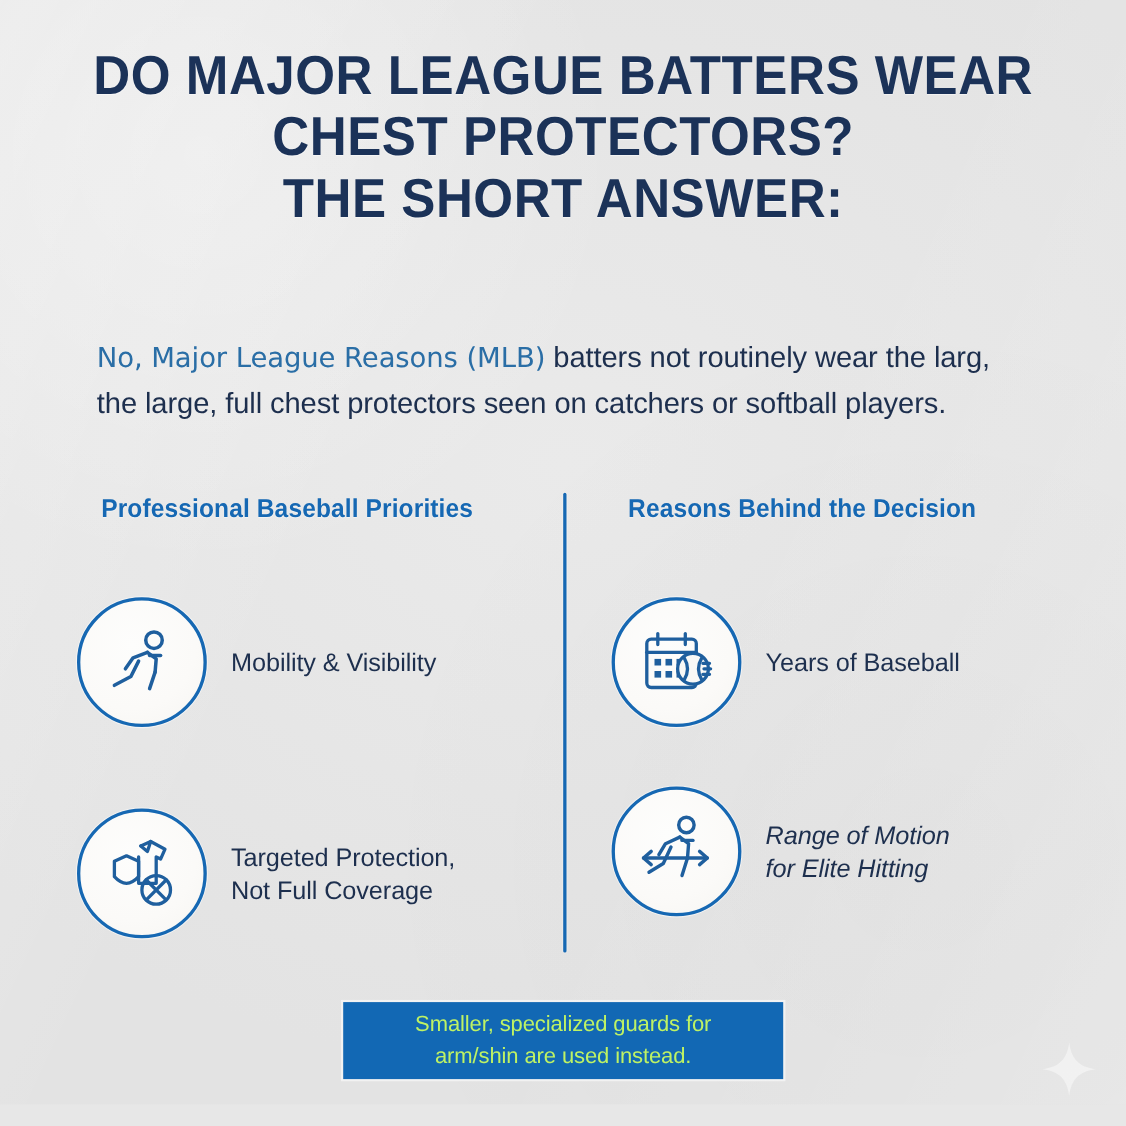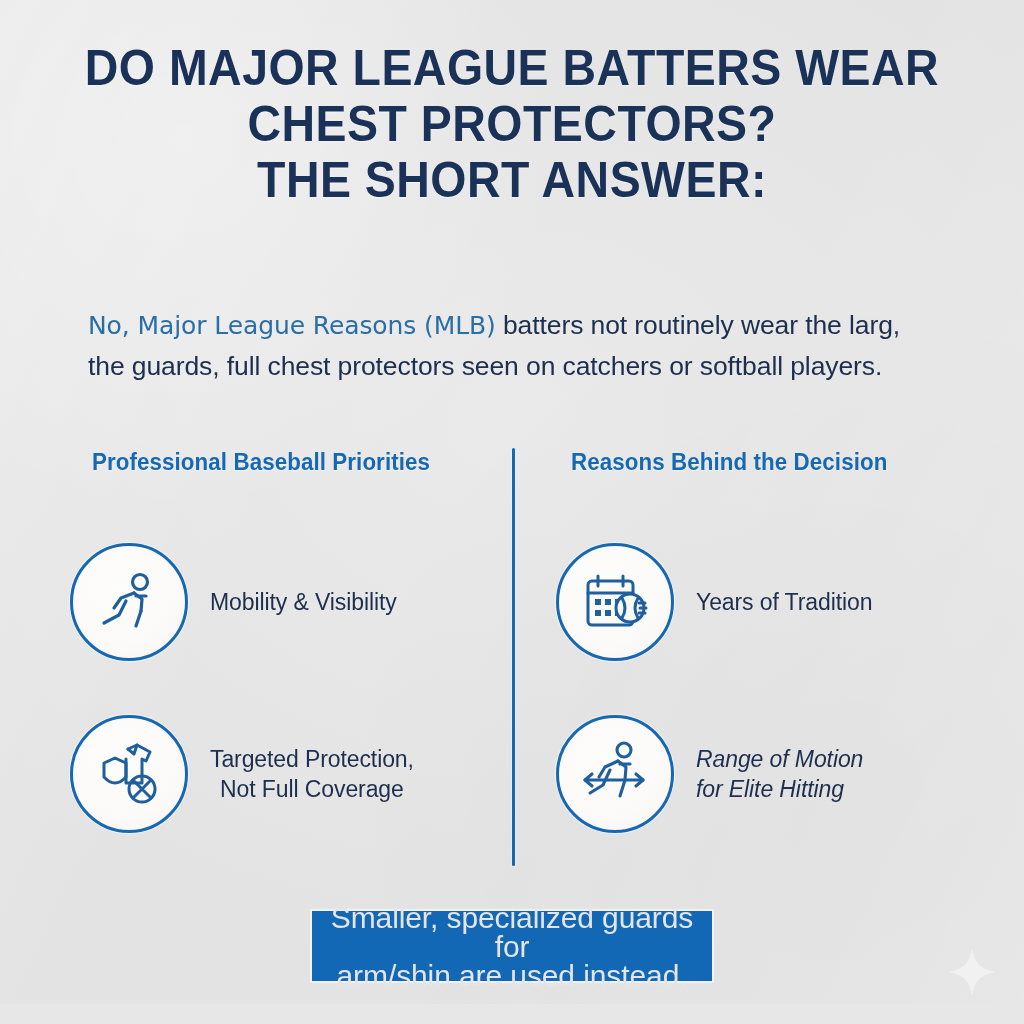--- a/index.html
+++ b/index.html
@@ -102,21 +102,21 @@
   }
 
   
   .item {
     position: absolute;
     display: flex;
     align-items: center;
     gap: 22px;
   }
   .item.l1 { left: 70px;  top: 543px; text-align: right; }
-  .item.l2 { left: 70px;  top: 715px; text-align: center; }
+  .item.l2 { left: 70px;  top: 735px; }
   .item.r1 { left: 556px; top: 543px; }
   .item.r2 { left: 556px; top: 715px; font-style: italic; }
 
   .icon-circle {
     flex: 0 0 auto;
     width: 112px;
     height: 112px;
     border-radius: 50%;
     border: 3px solid #1668b3;
     background: radial-gradient(circle at 42% 36%, #fdfdfc 0%, #fbfaf8 60%, #f6f5f2 100%);
@@ -142,22 +142,22 @@
     top: 911px;
     width: 400px;
     height: 70px;
     background: #1268b4;
     display: flex;
     align-items: center;
     justify-content: center;
     box-shadow: 0 0 0 2px rgba(255,255,255,0.55);
   }
   .banner-text {
-    color: #e5e5e5;
-    font-size: 30px;
+    color: #bef264;
+    font-size: 20px;
     line-height: 29px;
     text-align: center;
     white-space: pre-line;
     letter-spacing: -0.1px;
   }
 
   
   .sparkle {
     position: absolute;
     left: 944px;
@@ -173,21 +173,21 @@
 <div id="page">
 
   <div id="grain"></div>
 
   <div class="title-block">
     <span class="title-line">DO MAJOR LEAGUE BATTERS WEAR</span>
     <span class="title-line">CHEST PROTECTORS?</span>
     <span class="title-line">THE SHORT ANSWER:</span>
   </div>
 
-  <p class="intro"><span class="lead">No, Major League Reasons (MLB)</span> <span>batters not routinely wear the larg, the guards, full chest protectors seen on catchers or softball players.</span></p>
+  <p class="intro"><span class="lead">No, Major League Reasons (MLB)</span> <span>batters not routinely wear the larg, the large, full chest protectors seen on catchers or softball players.</span></p>
 
   <div class="col-head left">Professional Baseball Priorities</div>
   <div class="col-head right">Reasons Behind the Decision</div>
 
   <div class="divider"></div>
 
   <div class="item l1">
     <div class="icon-circle">
       <svg width="74" height="74" viewBox="0 0 74 74" fill="none" stroke="#1f5f9e" stroke-width="3.2" stroke-linecap="round" stroke-linejoin="round">
         <circle cx="48" cy="17" r="7.5"></circle>
@@ -228,21 +228,21 @@
           <rect x="17" y="45" width="6" height="6"></rect>
           <rect x="27" y="45" width="6" height="6"></rect>
           <rect x="37" y="45" width="6" height="6"></rect>
           <rect x="47" y="34" width="6" height="6"></rect>
         </g>
         <circle cx="52" cy="43" r="14" fill="#f8f8f6"></circle>
         <path d="M44 33 Q50 43 44 53 M60 33 Q54 43 60 53"></path>
         <path d="M61 38 L67 38 M61 48 L67 48 M62 43 L68 43"></path>
       </svg>
     </div>
-    <div class="item-label">Years of Tradition</div>
+    <div class="item-label">Years of Baseball</div>
   </div>
 
   <div class="item r2">
     <div class="icon-circle">
       <svg width="76" height="76" viewBox="0 0 76 76" fill="none" stroke="#1f5f9e" stroke-width="3.1" stroke-linecap="round" stroke-linejoin="round">
         <circle cx="47" cy="14" r="7"></circle>
         <path d="M41 25 L28 31 L22 41"></path>
         <path d="M41 25 L49 31 L48 44"></path>
         <path d="M48 44 L43 60"></path>
         <path d="M33 34 L26 49 L13 57"></path>

